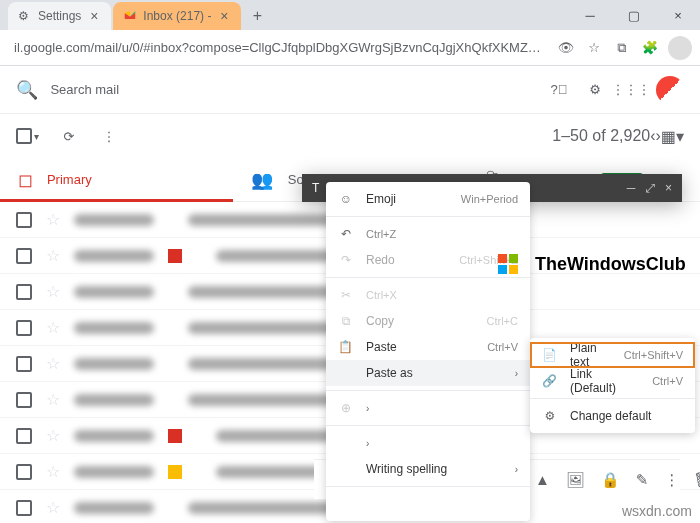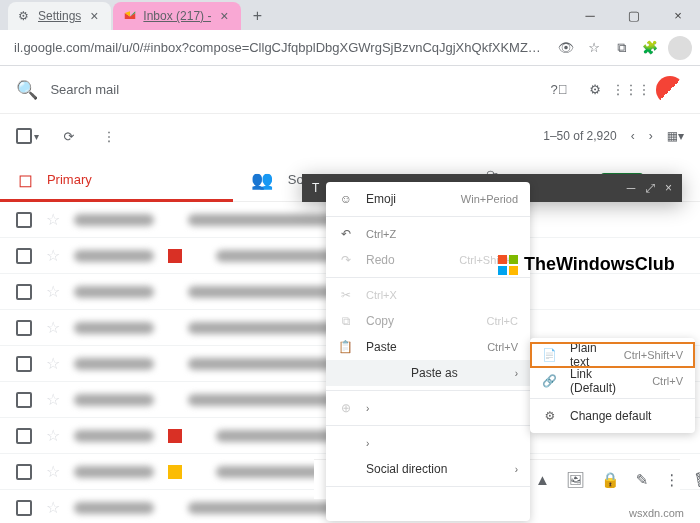--- a/index.html
+++ b/index.html
@@ -1,23 +1,23 @@
 <!DOCTYPE html>
 <html><head>
   <meta charset="utf-8">
   <style>
     * { margin: 0; padding: 0; box-sizing: border-box; font-family: 'Segoe UI', Arial, sans-serif; }
     body { width: 700px; height: 523px; background: #fff; overflow: hidden; position: relative; font-size: 13px; }
 
     
     .titlebar { height: 30px; background: #dee1e6; display: flex; align-items: flex-end; padding-left: 8px; }
     .tab { height: 28px; background: #f1f3f4; border-radius: 8px 8px 0 0; display: flex; align-items: center; padding: 0 10px; margin-right: 2px; font-size: 12px; color: #5f6368; gap: 6px; min-width: 0; }
-    .tab.active { background: #f9a8d4; }
+    .tab.active { background: #fdba74; }
     .tab-icon { width: 14px; height: 14px; flex-shrink: 0; }
-    .tab-title { white-space: nowrap; overflow: hidden; text-overflow: ellipsis; max-width: 120px; text-decoration: underline; }
+    .tab-title { white-space: nowrap; overflow: hidden; text-overflow: ellipsis; max-width: 120px; }
     .tab-close { width: 14px; height: 14px; display: flex; align-items: center; justify-content: center; cursor: pointer; color: #5f6368; font-size: 14px; }
     .newtab { width: 28px; height: 28px; display: flex; align-items: center; justify-content: center; color: #5f6368; font-size: 16px; cursor: pointer; }
     .win-controls { margin-left: auto; display: flex; height: 30px; }
     .win-btn { width: 44px; height: 30px; display: flex; align-items: center; justify-content: center; color: #444; cursor: pointer; }
 
     
     .addrbar { height: 36px; background: #fff; border-bottom: 1px solid #dadce0; display: flex; align-items: center; padding: 0 8px; gap: 8px; }
     .addr-text { flex: 1; color: #5f6368; font-size: 13px; white-space: nowrap; overflow: hidden; text-overflow: ellipsis; padding: 0 6px; }
     .addr-icon { width: 20px; height: 20px; display: flex; align-items: center; justify-content: center; color: #5f6368; cursor: pointer; }
     .avatar { width: 24px; height: 24px; border-radius: 50%; background: #ddd; }
@@ -28,21 +28,21 @@
     .search-icon { font-size: 18px; }
     .header-right { display: flex; align-items: center; gap: 14px; color: #5f6368; }
     .header-icon { width: 22px; height: 22px; display: flex; align-items: center; justify-content: center; cursor: pointer; }
     .gmail-avatar { width: 28px; height: 28px; border-radius: 50%; background: linear-gradient(135deg,#f44336 50%,transparent 50%); overflow: hidden; }
 
     
     .toolbar { height: 44px; display: flex; align-items: center; padding: 0 16px; }
     .checkbox { width: 16px; height: 16px; border: 2px solid #5f6368; border-radius: 2px; cursor: pointer; }
     .dropdown-arrow { font-size: 10px; color: #5f6368; margin-left: 2px; cursor: pointer; }
     .tb-icon { width: 20px; height: 20px; margin-left: 20px; color: #5f6368; cursor: pointer; display: flex; align-items: center; justify-content: center; }
-    .toolbar-right { margin-left: auto; display: flex; align-items: center; gap: 14px; color: #5f6368; font-size: 12px; }
+    .toolbar-right { margin-left: auto; display: flex; align-items: center; color: #5f6368; font-size: 16px; }
 
     
     .category-tabs { height: 44px; display: flex; border-bottom: 1px solid #eee; }
     .cat-tab { flex: 1; display: flex; align-items: center; gap: 14px; padding: 0 18px; color: #5f6368; cursor: pointer; position: relative; font-size: 13px; }
     .cat-tab.active { color: #d93025; }
     .cat-tab.active::after { content: ''; position: absolute; bottom: -1px; left: 0; right: 0; height: 3px; background: #d93025; }
     .cat-icon { font-size: 18px; }
     .badge { background: #188038; color: #fff; font-size: 11px; padding: 1px 6px; border-radius: 3px; font-weight: 500; }
 
     
@@ -59,43 +59,43 @@
     
     .compose-window { position: absolute; top: 174px; left: 302px; width: 380px; background: #fff; box-shadow: 0 4px 20px rgba(0,0,0,0.3); z-index: 10; }
     .compose-titlebar { height: 28px; background: #404040; color: #f1f3f4; display: flex; align-items: center; padding: 0 10px; font-size: 12px; }
     .compose-controls { margin-left: auto; display: flex; gap: 10px; }
     .compose-ctrl { cursor: pointer; color: #ccc; font-size: 12px; }
 
     
     .context-menu { position: absolute; top: 182px; left: 326px; width: 204px; background: #fff; box-shadow: 0 2px 10px rgba(0,0,0,0.2); border-radius: 4px; padding: 4px 0; z-index: 20; font-size: 12px; }
     .menu-item { height: 26px; display: flex; align-items: center; padding: 0 12px; gap: 12px; color: #333; cursor: pointer; }
     .menu-item.disabled { color: #aaa; cursor: default; }
-    .menu-item.highlighted { background: #f1f3f4; text-align: center; }
+    .menu-item.highlighted { background: #f1f3f4; }
     .menu-icon { width: 16px; text-align: center; color: #666; }
     .menu-item.disabled .menu-icon { color: #ccc; }
     .menu-label { flex: 1; }
     .menu-shortcut { color: #888; font-size: 11px; }
     .menu-item.disabled .menu-shortcut { color: #ccc; }
     .menu-arrow { color: #666; font-size: 10px; }
     .menu-sep { height: 1px; background: #e8eaed; margin: 4px 0; }
 
     
     .submenu { position: absolute; top: 338px; left: 530px; width: 165px; background: #fff; box-shadow: 0 2px 10px rgba(0,0,0,0.2); border-radius: 4px; padding: 4px 0; z-index: 30; font-size: 12px; }
     .submenu .menu-item.outlined { outline: 2px solid #e67e22; outline-offset: -2px; }
 
     
     .compose-toolbar { position: absolute; bottom: 24px; left: 314px; width: 366px; height: 40px; background: #fff; display: flex; align-items: center; padding: 0 12px; gap: 16px; z-index: 5; border-top: 1px solid #eee; }
     .send-btn { background: #1a73e8; color: #fff; padding: 7px 18px; border-radius: 4px; font-weight: 500; font-size: 13px; cursor: pointer; }
     .ct-icon { color: #5f6368; cursor: pointer; font-size: 15px; }
     .ct-right { margin-left: auto; display: flex; gap: 14px; align-items: center; }
 
     
-    .watermark { position: absolute; top: 254px; left: 498px; display: flex; align-items: center; gap: 6px; font-size: 18px; font-weight: 600; color: #000; z-index: 50; }
+    .watermark { position: absolute; top: 254px; left: 498px; display: flex; gap: 17px; font-size: 18px; font-weight: 600; color: #000; z-index: 50; }
     .wm-logo { width: 20px; height: 20px; }
-    .source-mark { position: absolute; bottom: 4px; right: 16px; font-size: 11px; color: #888; z-index: 60; text-align: center; }
+    .source-mark { position: absolute; bottom: 4px; right: 8px; font-size: 14px; color: #888; z-index: 60; text-align: center; }
   </style>
 </head>
 <body>
 
 <div class="titlebar">
   <div class="tab">
     <span class="tab-icon">⚙</span>
     <span class="tab-title">Settings</span>
     <span class="tab-close">×</span>
   </div>
@@ -281,21 +281,21 @@
       <span class="menu-icon">⊕</span>
       <span class="menu-arrow">›</span>
     </div>
   <div class="menu-sep"></div>
   <div class="menu-item">
       <span class="menu-icon"></span>
       <span class="menu-arrow">›</span>
     </div>
   <div class="menu-item">
       <span class="menu-icon"></span>
-      <span class="menu-label">Social direction</span>
+      <span class="menu-label">Writing spelling</span>
       <span class="menu-arrow">›</span>
     </div>
   <div class="menu-sep"></div>
   <div class="menu-item"></div>
 
 </div>
 
 <div class="submenu">
   <div class="menu-item outlined">
       <span class="menu-icon">📄</span>

